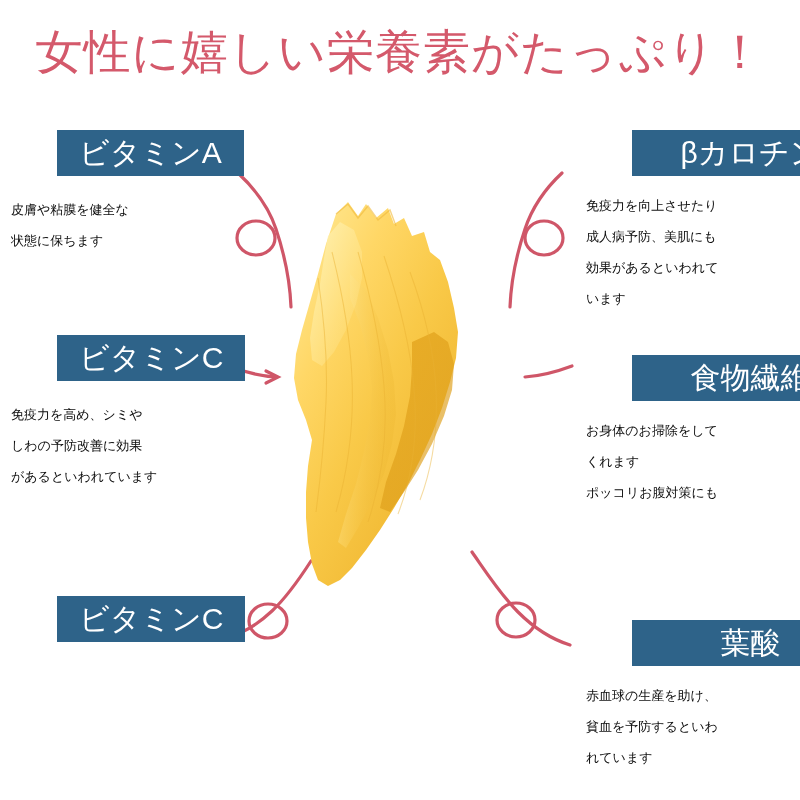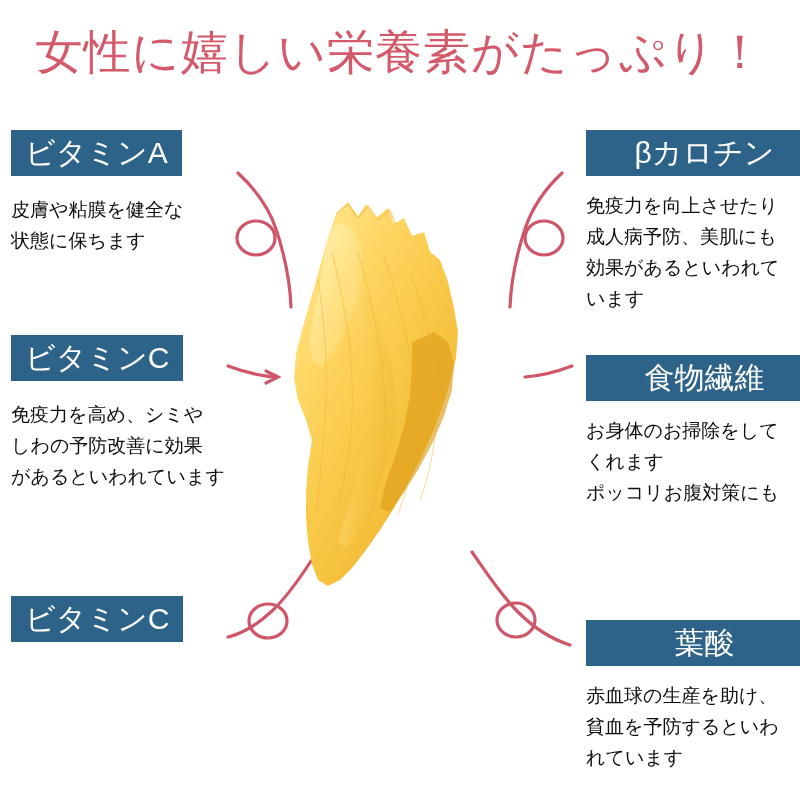--- a/index.html
+++ b/index.html
@@ -41,32 +41,33 @@
   .nutrient.left  { left: 11px; }
   .nutrient.right { left: 586px; }
 
   .chip {
     display: block;
     background: #2e6389;
     color: #ffffff;
     font-size: 30px;
     line-height: 46px;
     height: 46px;
-    padding: 0 14px;
+    padding: 0 22px;
     box-sizing: border-box;
     white-space: nowrap;
     overflow: hidden;
+    margin-left: 46px;
   }
   .chip.fit     { display: inline-block; width: auto; }
   .chip.full    { width: 237px; }
   .chip.centered{ text-align: center; }
 
   .desc {
     margin-top: 14px;
-    font-size: 19px;
+    font-size: 13px;
     line-height: 31px;
     color: #0d0d0d;
     white-space: pre-line;
   }
   .nutrient.right .desc { margin-left: 0; }
 
   
   #n-vitamin-a  { top: 130px; }
   #n-beta       { top: 130px; }
   #n-vitamin-c  { top: 335px; }

